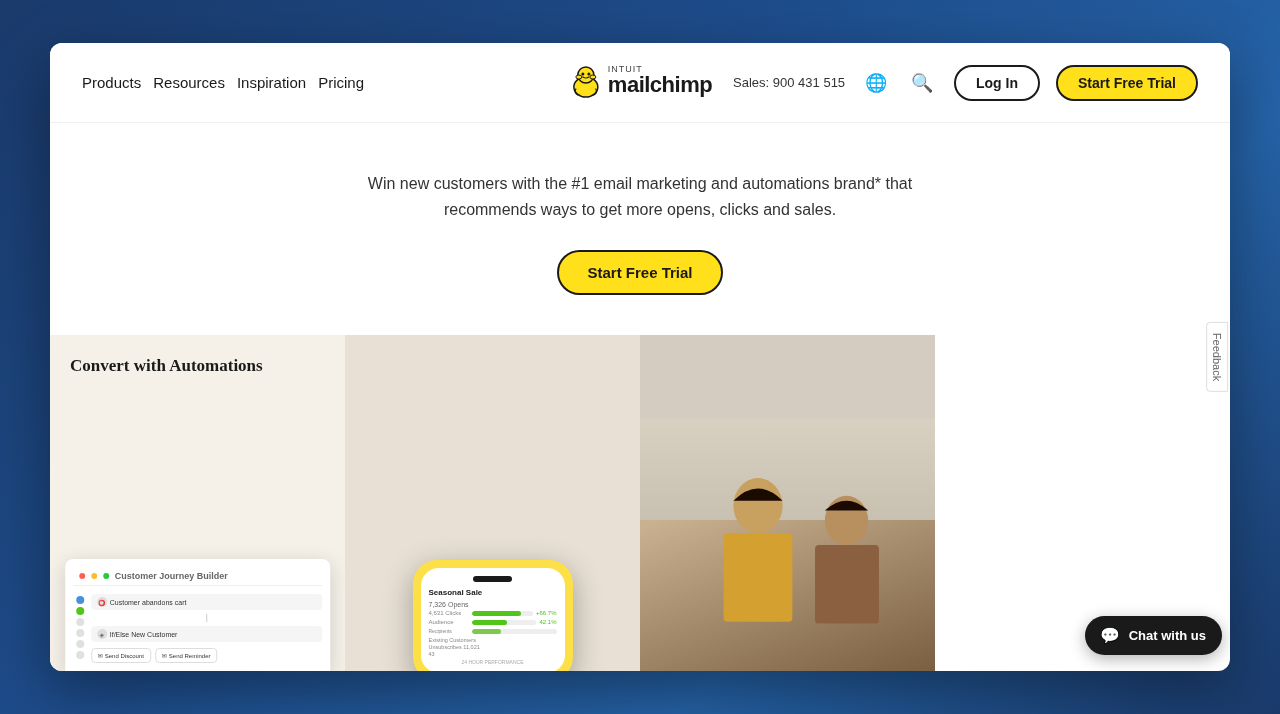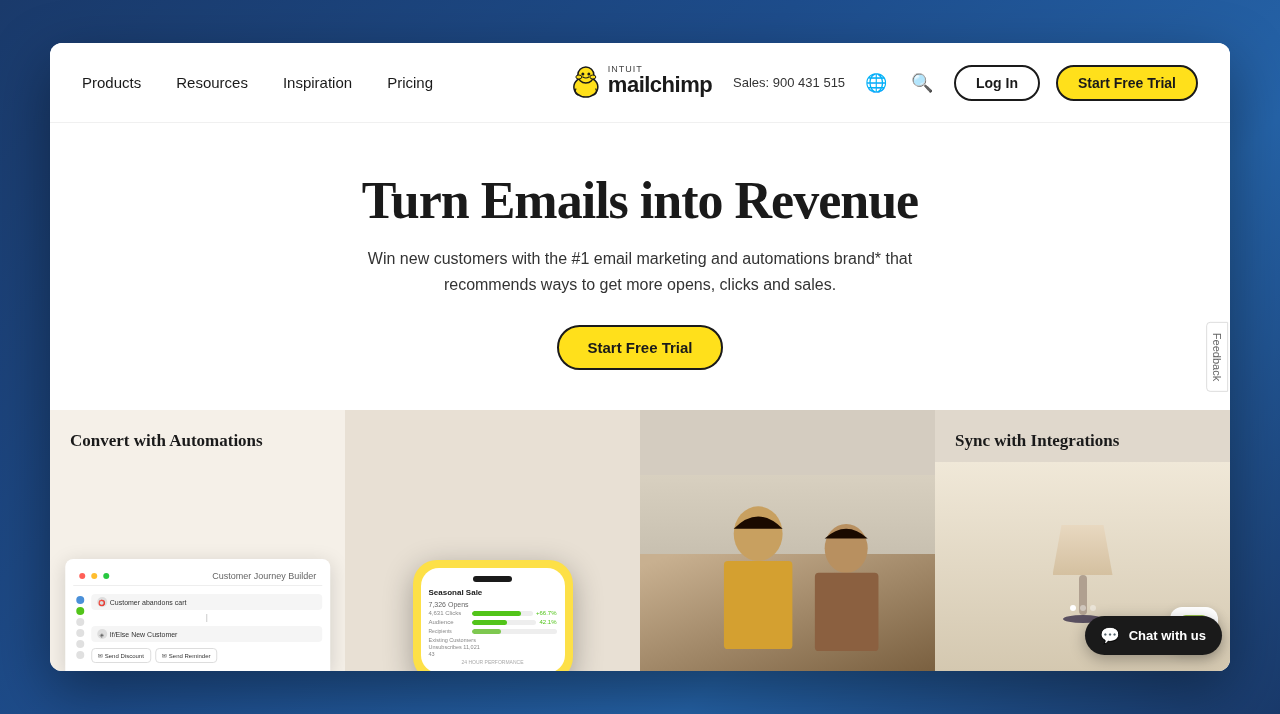--- a/index.html
+++ b/index.html
@@ -30,21 +30,21 @@
       justify-content: space-between;
       padding: 0 32px;
       height: 80px;
       background: #fff;
       border-bottom: 1px solid #f0f0f0;
       flex-shrink: 0;
     }
     .nav-left {
       display: flex;
       align-items: center;
-      gap: 35px;
+      gap: 12px;
     }
     .nav-link {
       font-size: 15px;
       font-weight: 500;
       color: #1a1a1a;
       cursor: pointer;
       white-space: nowrap;
     }
     .nav-center {
       position: absolute;
@@ -200,21 +200,22 @@
     .mockup-dot {
       width: 6px; height: 6px; border-radius: 50%;
     }
     .mockup-dot-r { background: #ff5f57; }
     .mockup-dot-y { background: #ffbd2e; }
     .mockup-dot-g { background: #28c840; }
     .mockup-title-bar {
       font-size: 9px;
       color: #666;
       flex: 1;
-      text-align: right;
+      text-align: left;
+      font-weight: bold;
     }
     .mockup-body {
       display: flex;
       gap: 4px;
     }
     .mockup-sidebar {
       width: 14px;
       display: flex;
       flex-direction: column;
       gap: 3px;
@@ -509,21 +510,20 @@
     <div class="nav-right">
       <span class="sales-text">Sales: 900 431 515</span>
       <button class="nav-icon-btn">🌐</button>
       <button class="nav-icon-btn">🔍</button>
       <button class="btn-login">Log In</button>
       <button class="btn-free-trial">Start Free Trial</button>
     </div>
   </nav>
 
   <section class="hero">
-    <h1 class="hero-title">Turn Emails into Revenue</h1>
     <p class="hero-subtitle">Win new customers with the #1 email marketing and automations brand* that recommends ways to get more opens, clicks and sales.</p>
     <button class="btn-hero">Start Free Trial</button>
   </section>
 
   <div class="feature-grid">
 
     <div class="feature-card feature-card-1">
       <span class="feature-label">Convert with Automations</span>
       <div class="card1-mockup">
         <div class="mockup-header">
@@ -615,43 +615,20 @@
             <ellipse cx="210" cy="75" rx="22" ry="25" fill="#b89060"></ellipse>
             <rect x="178" y="100" width="65" height="80" fill="#8b6040" rx="4"></rect>
 
             <path d="M95 55 Q120 30 145 55" fill="#1a0a00"></path>
             <path d="M188 65 Q210 45 232 65" fill="#1a0a00"></path>
           </svg>
         </div>
       </div>
     </div>
 
-    <div class="feature-card feature-card-4" style="position:relative;">
-      <span class="feature-label">Sync with Integrations</span>
-      <div class="card4-content">
-        <div class="lamp-bg">
-
-          <div style="display:flex;flex-direction:column;align-items:center;position:absolute;top:30%;left:50%;transform:translateX(-50%);">
-            <div class="lamp-shade"></div>
-            <div class="lamp-base"></div>
-            <div class="lamp-base-bottom"></div>
-          </div>
-        </div>
-      </div>
-
-      <div class="dots-indicator">
-        <div class="dot-ind active"></div>
-        <div class="dot-ind"></div>
-        <div class="dot-ind"></div>
-      </div>
-
-      <div class="shopify-badge">
-        <div class="shopify-icon">S</div>
-      </div>
-    </div>
 
   </div>
 
   <div class="chat-widget">
     <span class="chat-bubble-icon">💬</span>
     <span>Chat with us</span>
   </div>
 
   <div class="feedback-tab">Feedback</div>
 

